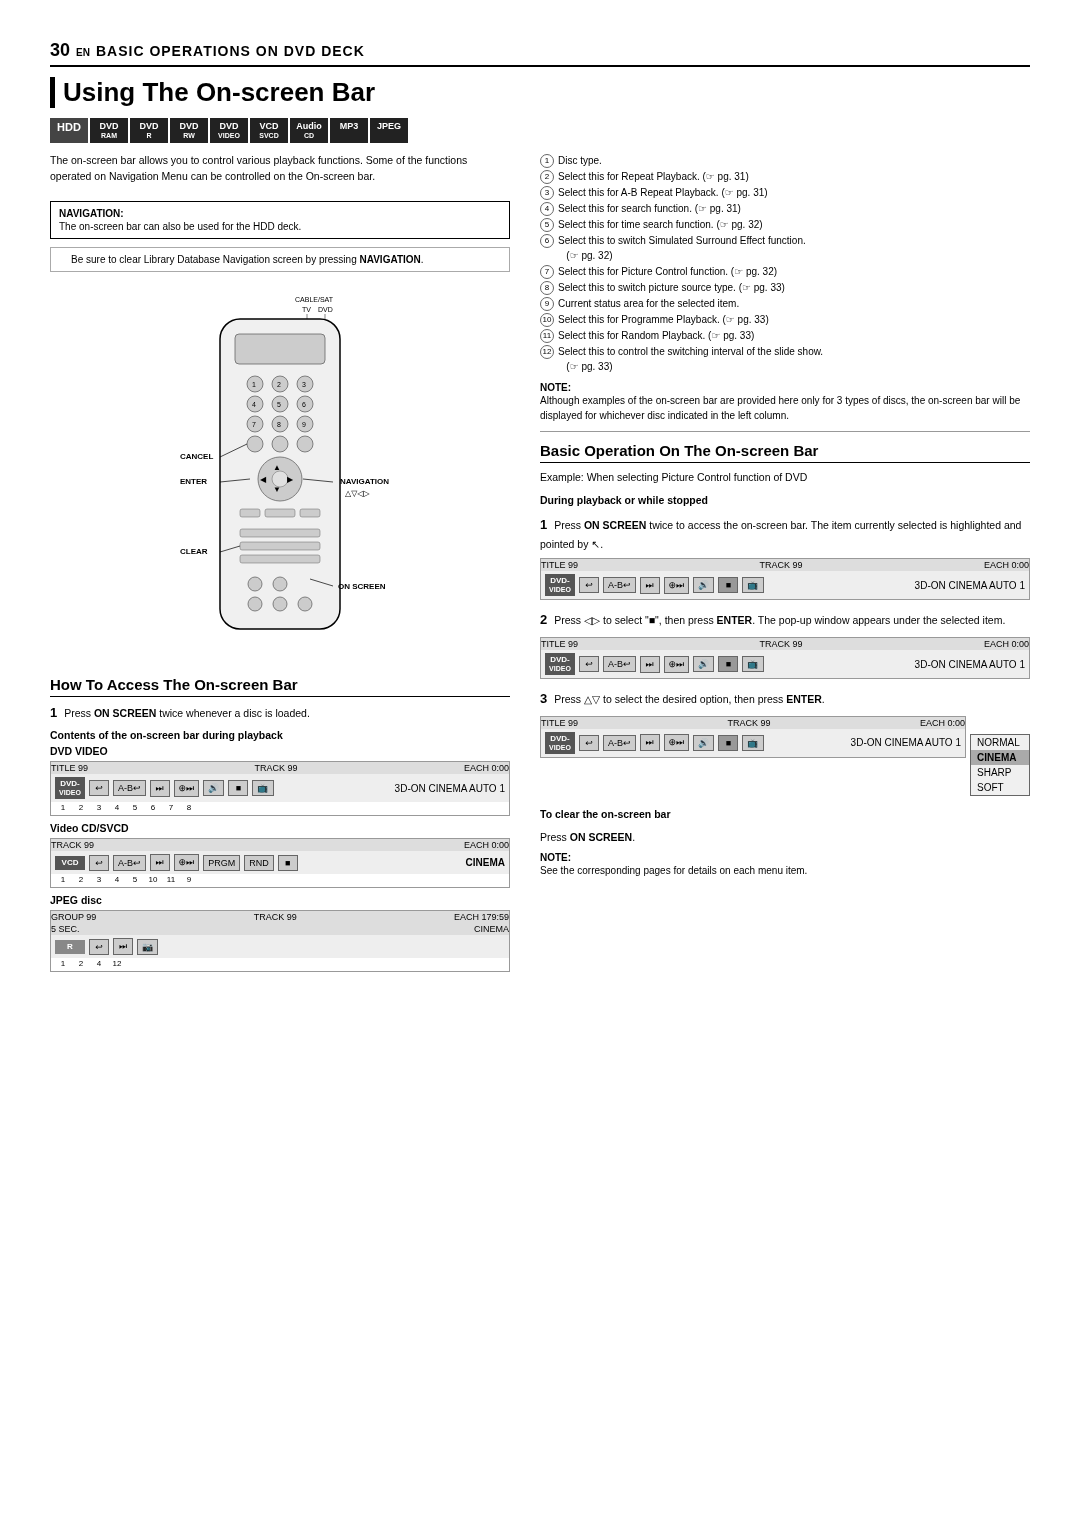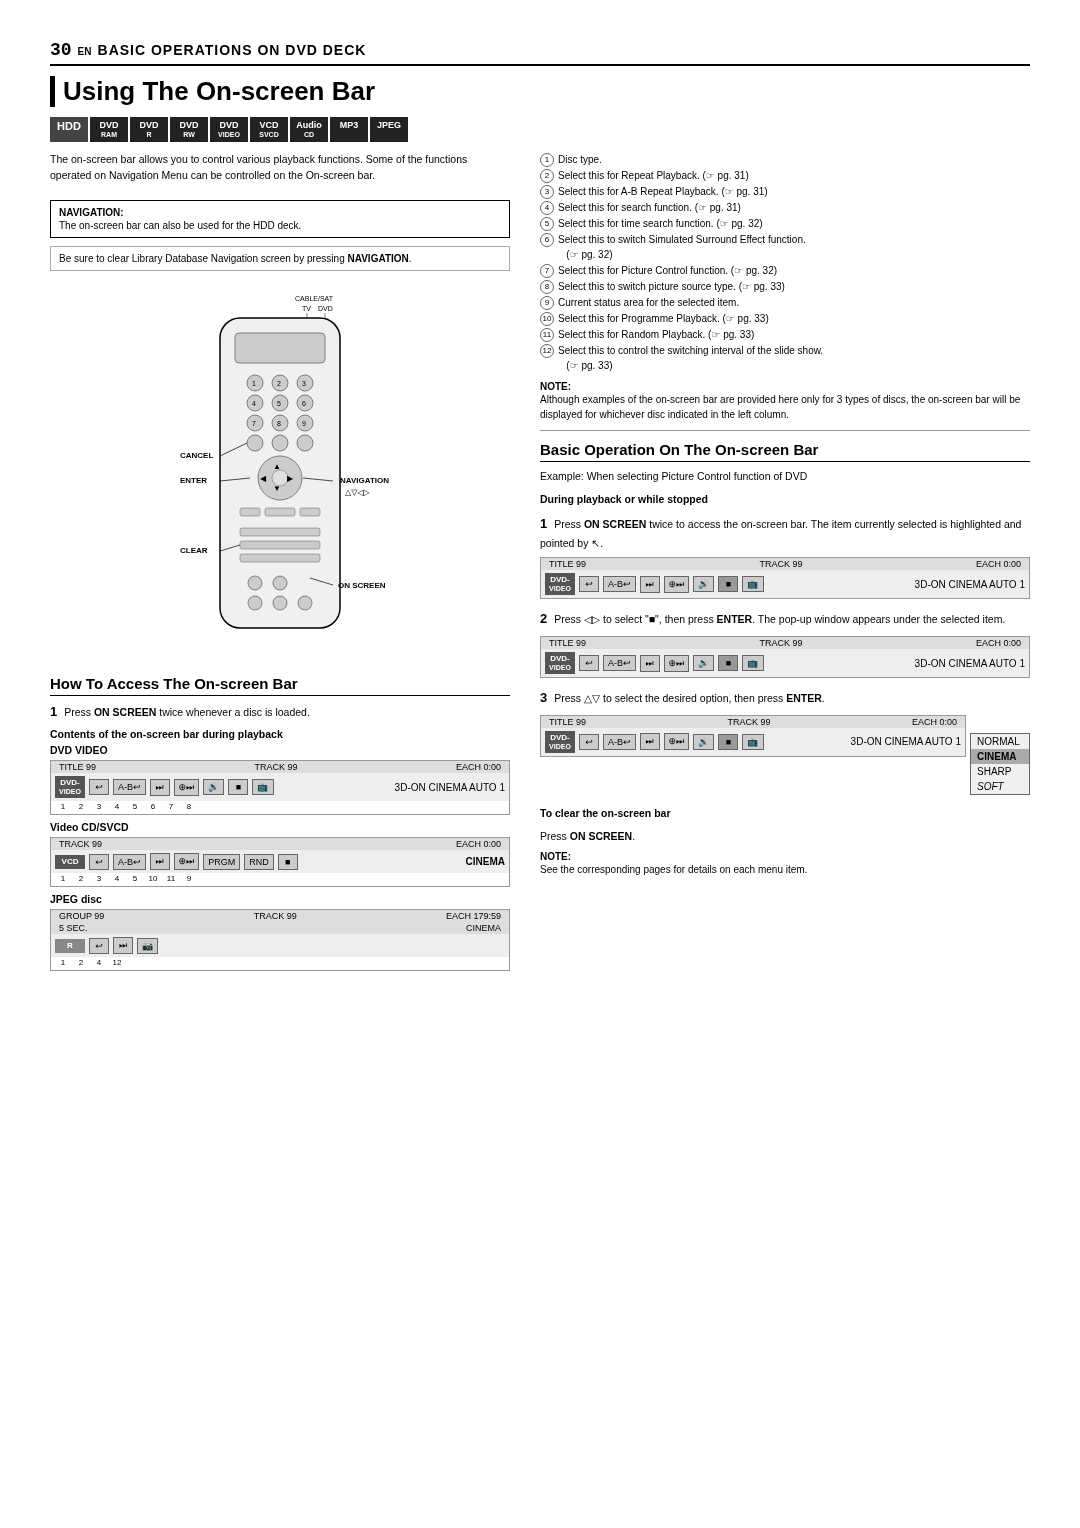--- a/index.html
+++ b/index.html
@@ -16,21 +16,20 @@
       border-bottom: 2px solid #000;
       padding-bottom: 4px;
       margin-bottom: 10px;
       display: flex;
       align-items: baseline;
       gap: 6px;
     }
     .page-number {
       font-size: 18px;
       font-weight: bold;
-      font-family: Liberation Mono, monospace;
     }
     .page-en {
       font-size: 10px;
       font-weight: bold;
       vertical-align: super;
     }
     .page-subtitle {
       font-size: 14px;
       font-weight: bold;
       letter-spacing: 1px;
@@ -69,21 +68,21 @@
     .intro-text { font-size: 10.5px; line-height: 1.5; margin-bottom: 16px; }
     .attention-box {
       border: 1px solid #000;
       padding: 6px 8px;
       margin-bottom: 8px;
       font-size: 10px;
     }
     .attention-title { font-weight: bold; font-size: 10px; margin-bottom: 2px; }
     .nav-note-box {
       border: 1px solid #aaa;
-      padding: 6px 8px;
+      padding: 6px 20px;
       margin-bottom: 12px;
       font-size: 10px;
     }
     
     .remote-diagram {
       width: 280px;
       margin: 0 auto 10px auto;
       position: relative;
     }
     
@@ -101,21 +100,21 @@
     .subsection-title { font-weight: bold; font-size: 10.5px; margin-bottom: 4px; }
     
     .bar-container {
       border: 1px solid #999;
       margin-bottom: 6px;
       font-size: 9px;
     }
     .bar-header {
       display: flex;
       background: #ddd;
-      padding: 1px 8px;
+      padding: 1px 0;
       font-size: 9px;
       justify-content: space-between;
     }
     .bar-header span { font-size: 9px; }
     .bar-body {
       display: flex;
       align-items: center;
       padding: 3px 4px;
       gap: 4px;
       background: #eee;
@@ -535,21 +534,21 @@
             <div class="bar-btn" style="background:#999;font-weight:bold;">■</div>
             <div class="bar-btn">📺</div>
             <div class="bar-right-labels">3D-ON  CINEMA  AUTO 1</div>
           </div>
         </div>
 
         <div style="border:1px solid #666; background:#f0f0f0; font-size:10px; min-width:60px; margin-top:18px; flex-shrink:0;">
           <div class="popup-item" style="padding:2px 6px;">NORMAL</div>
           <div class="popup-item selected" style="padding:2px 6px; background:#aaa; font-weight:bold;">CINEMA</div>
           <div class="popup-item" style="padding:2px 6px;">SHARP</div>
-          <div class="popup-item" style="padding:2px 6px;font-style:italic;">SOFT</div>
+          <div class="popup-item" style="padding:2px 6px;">SOFT</div>
         </div>
       </div>
     </div>
 
     <p class="step-text"><span class="bold">To clear the on-screen bar</span></p>
     <p class="step-text">Press <span class="bold">ON SCREEN</span>.</p>
 
     <div class="note-box">
       <div class="note-title">NOTE:</div>
       <div class="note-text">See the corresponding pages for details on each menu item.</div>

